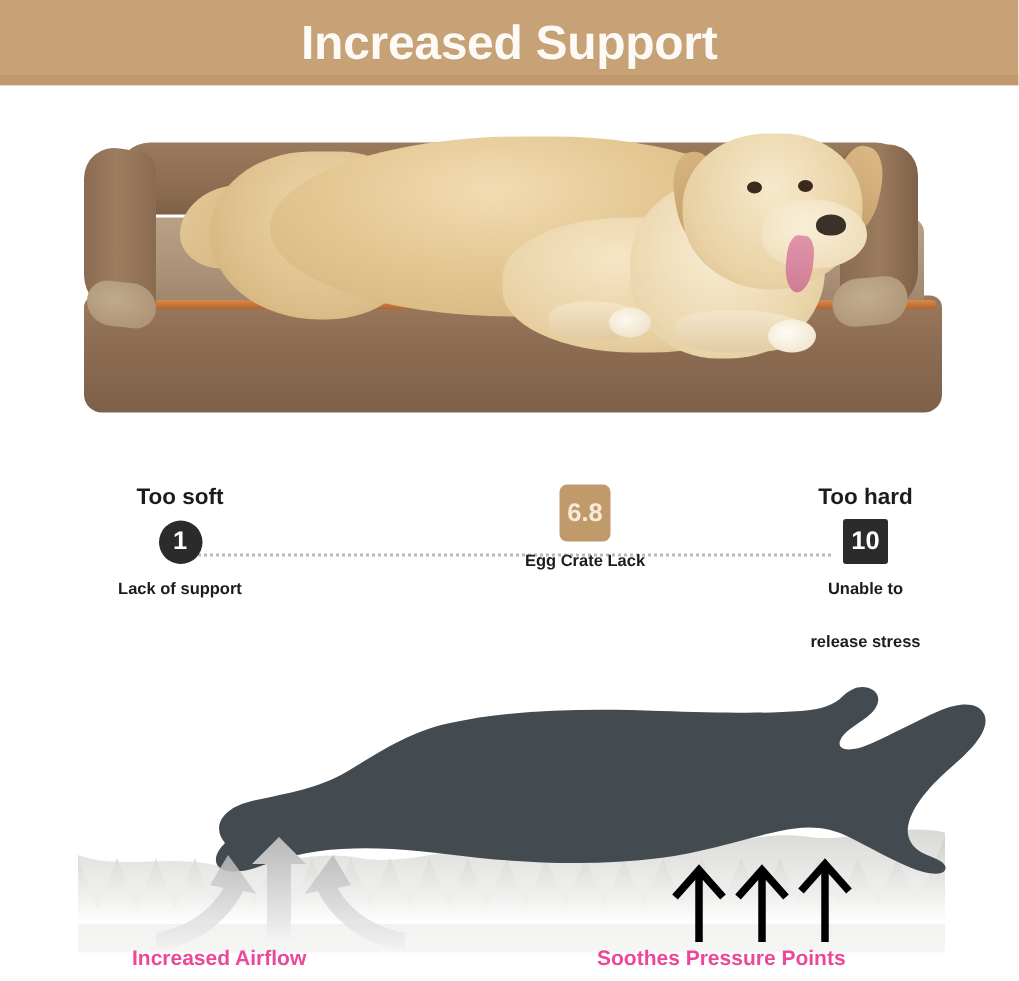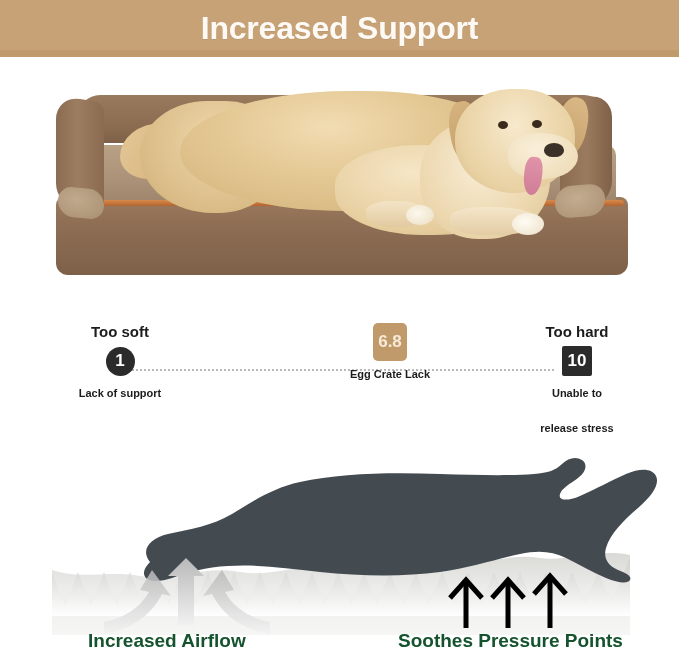--- a/index.html
+++ b/index.html
@@ -215,21 +215,21 @@
 
   
   #col-soft{ left:30px; top:0; width:180px; }
   #col-moderate{ left:298px; top:0; width:184px; }
   #col-hard{ left:495px; top:0; width:164px; }
 
   
   .diagram{ position:absolute; left:0; top:430px; width:679px; height:224px; }
   .diagram svg{ display:block; }
   .diagram-label{
-    position:absolute; font-size:19px; font-weight:bold; color:#14532d;
+    position:absolute; font-size:14px; font-weight:bold; color:#ec4899;
     white-space:nowrap;
   }
   #label-airflow{ left:88px; top:630px; }
   #label-pressure{ left:398px; top:630px; }
 </style>
 </head>
 <body>
 
 <div id="page">
 

